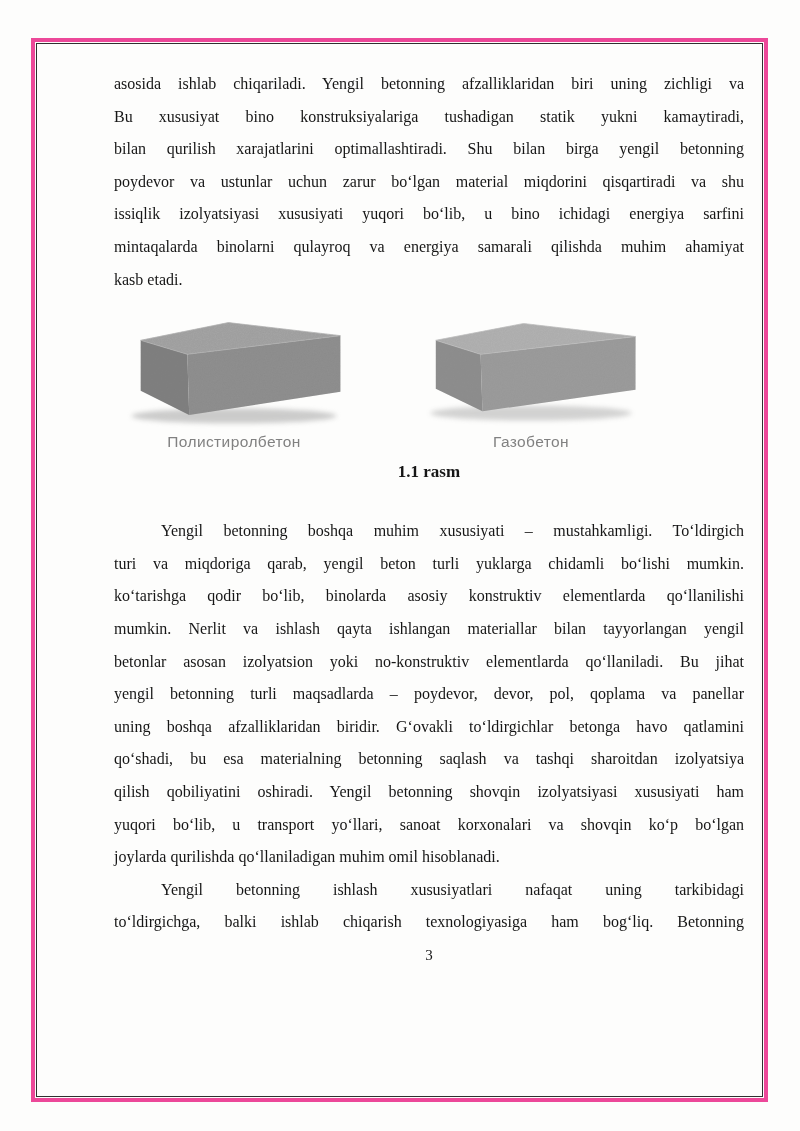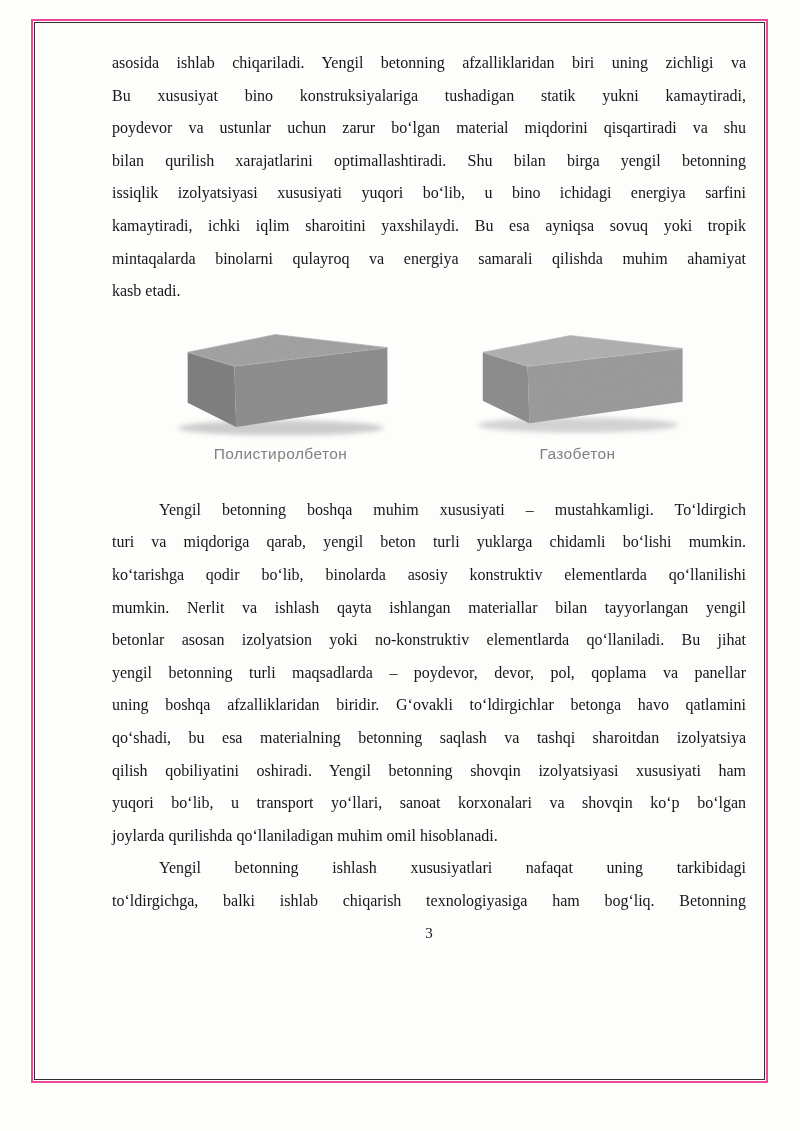--- a/index.html
+++ b/index.html
@@ -5,44 +5,44 @@
   html,body{margin:0;padding:0;background:#ffffff;}
   .page{
     position:relative;
     width:800px;height:1131px;
     background:#fdfdfc;
     font-family:"Liberation Serif","DejaVu Serif",serif;
     color:#161616;
     overflow:hidden;
   }
   .frame{
-    position:absolute;left:31px;top:19px;
+    position:absolute;left:31px;top:38px;
     width:737px;height:1064px;
-    border:2px solid #ec4899;
+    border:4px solid #ec4899;
     box-sizing:border-box;
   }
   .frame-inner{
     position:absolute;inset:1px;
     border:1px solid #2f2f2f;
     box-sizing:border-box;
     padding:24px 18px 0 77px;
     overflow:hidden;
   }
   .para{margin:0;}
   .line{
     font-size:16px;
     line-height:32.6px;
     text-align:justify;
     text-align-last:justify;
     white-space:normal;
   }
   .line.last{text-align-last:left;}
   .line.indent{text-indent:47px;}
   .figure-row{
-    display:flex;justify-content:center;align-items:flex-start;
+    display:flex;justify-content:flex-start;align-items:flex-start;
     gap:57px;margin-top:20px;
   }
   .fig{margin:0;width:240px;text-align:center;}
   .fig svg{display:block;margin:0 auto;}
   .fig-label{
     font-family:"Liberation Sans","DejaVu Sans",sans-serif;
     font-size:15.5px;line-height:20px;
     color:#818181;margin-top:3px;letter-spacing:0.4px;
   }
   .fig-caption{
@@ -57,24 +57,23 @@
 </head>
 <body>
 
 <div class="page">
   <div class="frame">
     <div class="frame-inner">
 
       <div class="para">
         <div class="line">asosida ishlab chiqariladi. Yengil betonning afzalliklaridan biri uning zichligi va</div>
         <div class="line">Bu xususiyat bino konstruksiyalariga tushadigan statik yukni kamaytiradi,</div>
+        <div class="line">bilan qurilish xarajatlarini optimallashtiradi. Shu bilan birga yengil betonning</div>
         <div class="line">poydevor va ustunlar uchun zarur bo‘lgan material miqdorini qisqartiradi va shu</div>
-        <div class="line">bilan qurilish xarajatlarini optimallashtiradi. Shu bilan birga yengil betonning</div>
         <div class="line">issiqlik izolyatsiyasi xususiyati yuqori bo‘lib, u bino ichidagi energiya sarfini</div>
-        <div class="line">kamaytiradi, ichki iqlim sharoitini yaxshilaydi. Bu esa ayniqsa sovuq yoki tropik</div>
         <div class="line">mintaqalarda binolarni qulayroq va energiya samarali qilishda muhim ahamiyat</div>
         <div class="line last">kasb etadi.</div>
       </div>
 
       <div class="figure-row">
         <figure class="fig">
           <svg width="224" height="113" viewBox="0 0 240 121">
             <defs>
               <filter id="shadowBlur1" x="-20%" y="-60%" width="140%" height="220%">
                   <feGaussianBlur stdDeviation="3"></feGaussianBlur>
@@ -121,20 +120,21 @@
               <polygon points="18,26 112,8 232,22 66,41" fill="#b2b2b2"></polygon>
               <polygon points="18,26 66,41 68,102 18,78" fill="#8d8d8d"></polygon>
               <polygon points="66,41 232,22 232,79 68,102" fill="#9b9b9b"></polygon>
               <polygon points="18,26 112,8 232,22 66,41" fill="none" stroke="#c2c2c2" stroke-width="0.8"></polygon>
             </g>
           </svg>
           <div class="fig-label">Газобетон</div>
         </figure>
       </div>
 
+      <div class="fig-caption">1.1 rasm</div>
 
       <div class="para p2">
         <div class="line indent">Yengil betonning boshqa muhim xususiyati – mustahkamligi. To‘ldirgich</div>
         <div class="line">turi va miqdoriga qarab, yengil beton turli yuklarga chidamli bo‘lishi mumkin.</div>
         <div class="line">ko‘tarishga qodir bo‘lib, binolarda asosiy konstruktiv elementlarda qo‘llanilishi</div>
         <div class="line">mumkin. Nerlit va ishlash qayta ishlangan materiallar bilan tayyorlangan yengil</div>
         <div class="line">betonlar asosan izolyatsion yoki no-konstruktiv elementlarda qo‘llaniladi. Bu jihat</div>
         <div class="line">yengil betonning turli maqsadlarda – poydevor, devor, pol, qoplama va panellar</div>
         <div class="line">uning boshqa afzalliklaridan biridir. G‘ovakli to‘ldirgichlar betonga havo qatlamini</div>
         <div class="line">qo‘shadi, bu esa materialning betonning saqlash va tashqi sharoitdan izolyatsiya</div>

